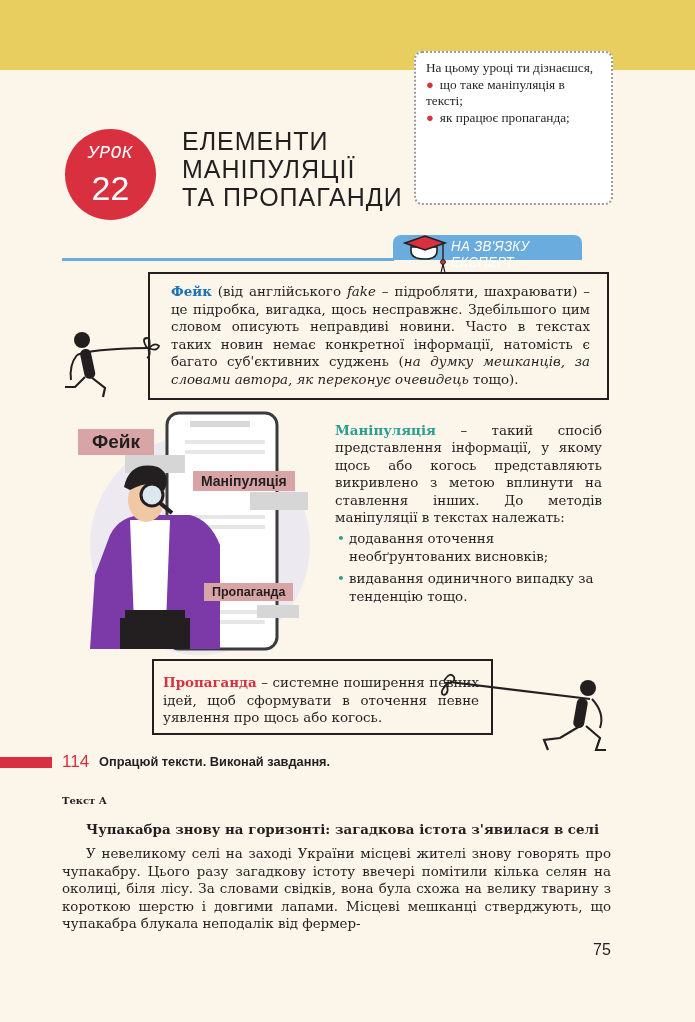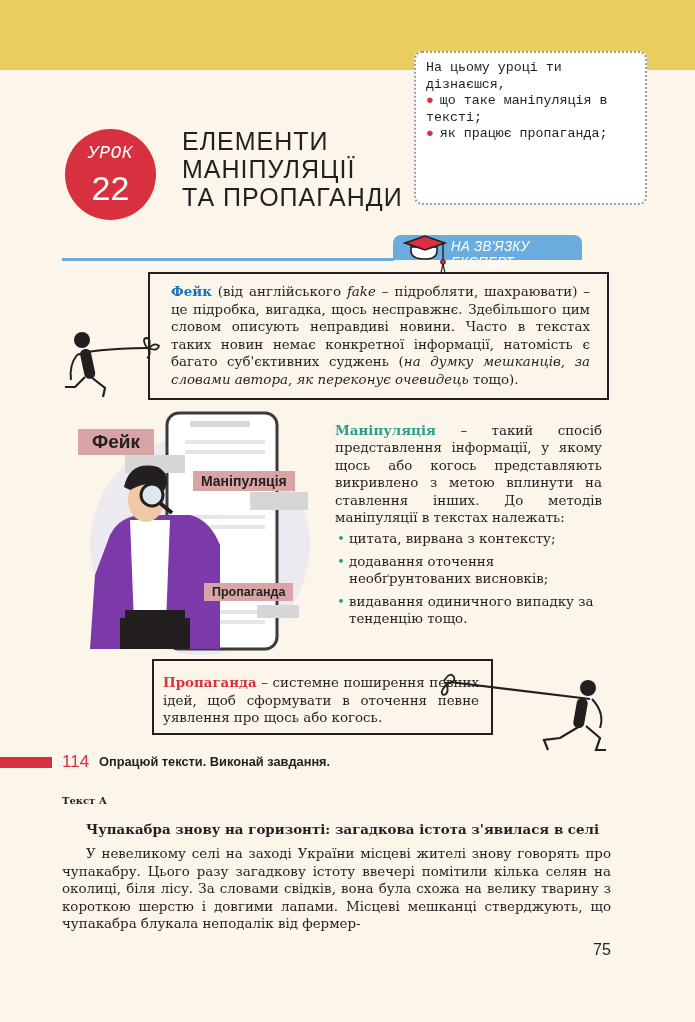--- a/index.html
+++ b/index.html
@@ -22,24 +22,24 @@
   }
   .lesson-badge .lbl { position: absolute; top: 14px; left: 0; right: 0; font-size: 18px; font-style: italic; letter-spacing: 0.5px; font-family: Liberation Mono, monospace; }
   .lesson-badge .num { position: absolute; top: 40px; left: 0; right: 0; font-size: 34px; }
   .lesson-title {
     position: absolute; left: 182px; top: 127px;
     font-family: "Liberation Sans", sans-serif; font-size: 25px; line-height: 28px;
     letter-spacing: 1px; color: #231f20;
   }
   
   .objectives {
-    position: absolute; left: 414px; top: 51px; width: 233px; height: 154px;
+    position: absolute; left: 414px; top: 51px; width: 199px; height: 154px;
     background: #fff; border: 2px dotted #9a9a9a; border-radius: 8px;
     padding: 7px 8px 6px 10px;
-    font-family: Liberation Mono, monospace; font-size: 13.3px; line-height: 16.6px; color: #231f20;
+    font-family: Liberation Serif, serif; font-size: 13.3px; line-height: 16.6px; color: #231f20;
   }
   .objectives .bullet { color: #d9303f; font-size: 13px; margin-right: 6px; }
   
   .expert-line {
     position: absolute; left: 62px; top: 258px; width: 332px; height: 3px; background: #6aacdd;
   }
   .expert-tab {
     position: absolute; left: 393px; top: 235px; width: 189px; height: 25px;
     background: #6aacdd; border-radius: 8px 8px 0 0;
   }
@@ -162,21 +162,20 @@
     <path d="M130 135 Q145 160 130 180" stroke="#7b3aa8" stroke-width="14" fill="none"></path>
   </svg>
   <div class="tag" style="left:18px; top:24px; font-size:19px; padding:2px 14px;">Фейк</div>
   <div class="tag" style="left:133px; top:66px; font-size:14px;">Маніпуляція</div>
   <div class="tag" style="left:144px; top:178px; font-size:12.5px;">Пропаганда</div>
 </div>
 
 <div class="manip">
   <span class="term-green">Маніпуляція</span><span> – такий спосіб представлення інформації, у якому щось або когось представляють викривлено з метою вплинути на ставлення інших. До методів маніпуляції в текстах належать:</span>
   <ul>
-    <li>цитата, вирвана з контексту;</li>
     <li>додавання оточення необґрунтованих висновків;</li>
     <li>видавання одиничного випадку за тенденцію тощо.</li>
   </ul>
 </div>
 
 <div class="def-box prop-box">
   <span class="term-red">Пропаганда</span><span> – системне поширення певних ідей, щоб сформувати в оточення певне уявлення про щось або когось.</span>
 </div>
 
 <svg class="stick" style="left:440px; top:668px; width:175px; height:85px;" viewBox="0 0 175 85">

